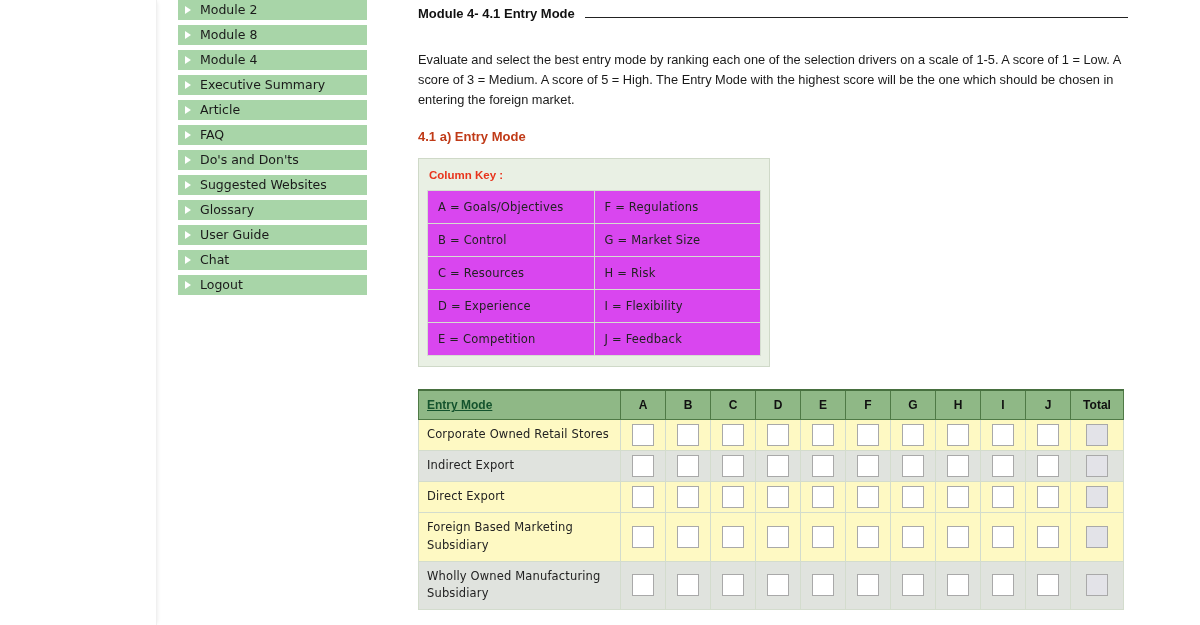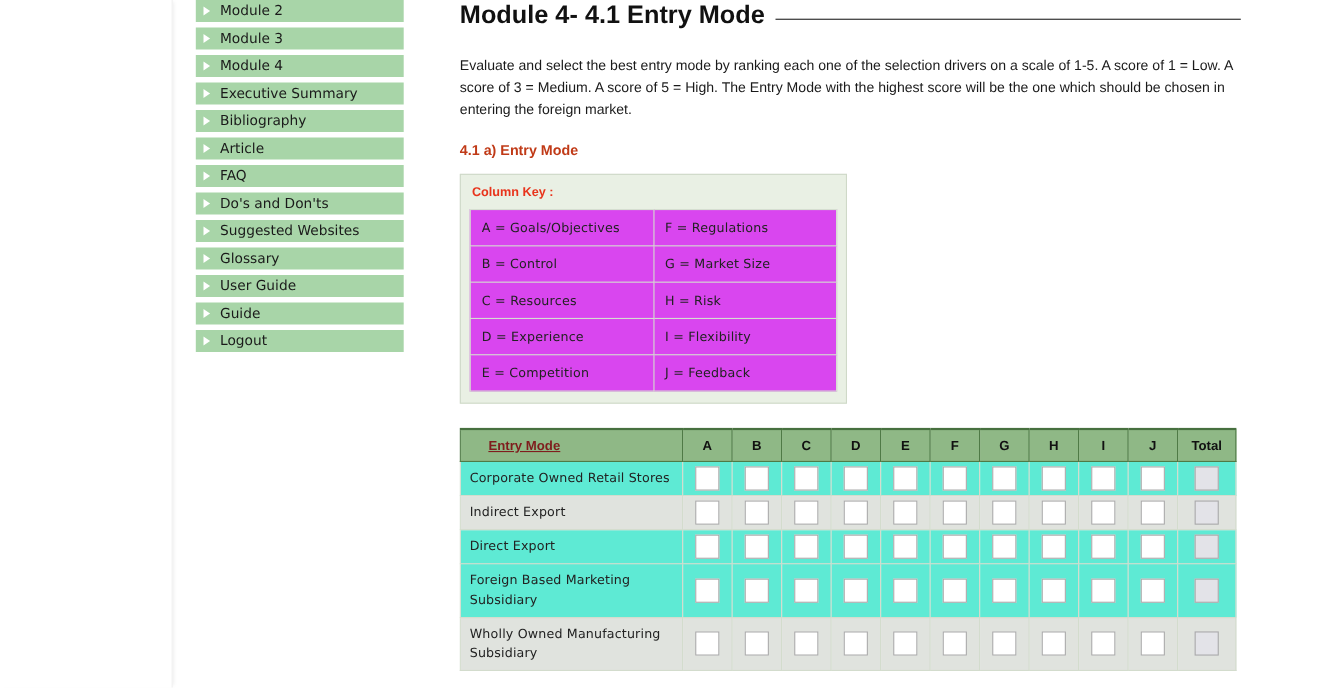--- a/index.html
+++ b/index.html
@@ -75,21 +75,21 @@
   
   #main {
     position: absolute;
     left: 418px;
     top: 0;
     width: 710px;
   }
 
   .page-heading {
     font-family: "Liberation Sans", sans-serif;
-    font-size: 23px;
+    font-size: 13px;
     font-weight: bold;
     color: #111111;
     margin: 0;
     padding: 0;
     display: flex;
     align-items: center;
     gap: 10px;
     height: 26px;
   }
   .page-heading .rule {
@@ -166,42 +166,41 @@
     font-weight: bold;
     color: #111111;
     text-align: center;
     padding: 0;
   }
   #entry-table th.mode-head {
     text-align: left;
     padding-left: 8px;
   }
   #entry-table th.mode-head a {
-    color: #7f1d1d;
+    color: #14532d;
     text-decoration: underline;
     font-size: 12px;
     cursor: pointer;
-    margin-left: 17px;
   }
   #entry-table td {
     border: 1px solid #d3dccd;
     padding: 0;
     text-align: center;
     vertical-align: middle;
   }
   #entry-table td.mode-cell {
     text-align: left;
     padding: 6px 8px;
     font-family: "DejaVu Sans", sans-serif;
     font-size: 11.5px;
     color: #222222;
     line-height: 1.55;
     letter-spacing: 0.15px;
   }
-  #entry-table tr.r-odd td { background: #5eead4; }
+  #entry-table tr.r-odd td { background: #fef9c3; }
   #entry-table tr.r-even td { background: #e0e3de; margin-left: 21px; }
 
   .score-box {
     width: 22px;
     height: 22px;
     background: #ffffff;
     border: 1px solid #a9a9a9;
     box-sizing: border-box;
     display: inline-block;
     vertical-align: middle;
@@ -219,31 +218,30 @@
 </style>
 </head>
 <body>
 
 <div id="page">
 
   <div id="left-gutter"></div>
 
   <nav id="sidebar">
       <div class="nav-item"><span class="tri"></span><span class="nav-label">Module 2</span></div>
-      <div class="nav-item"><span class="tri"></span><span class="nav-label">Module 3</span></div>
+      <div class="nav-item"><span class="tri"></span><span class="nav-label">Module 8</span></div>
       <div class="nav-item"><span class="tri"></span><span class="nav-label">Module 4</span></div>
       <div class="nav-item"><span class="tri"></span><span class="nav-label">Executive Summary</span></div>
-      <div class="nav-item"><span class="tri"></span><span class="nav-label">Bibliography</span></div>
       <div class="nav-item"><span class="tri"></span><span class="nav-label">Article</span></div>
       <div class="nav-item"><span class="tri"></span><span class="nav-label">FAQ</span></div>
       <div class="nav-item"><span class="tri"></span><span class="nav-label">Do's and Don'ts</span></div>
       <div class="nav-item"><span class="tri"></span><span class="nav-label">Suggested Websites</span></div>
       <div class="nav-item"><span class="tri"></span><span class="nav-label">Glossary</span></div>
       <div class="nav-item"><span class="tri"></span><span class="nav-label">User Guide</span></div>
-      <div class="nav-item"><span class="tri"></span><span class="nav-label">Guide</span></div>
+      <div class="nav-item"><span class="tri"></span><span class="nav-label">Chat</span></div>
       <div class="nav-item"><span class="tri"></span><span class="nav-label">Logout</span></div>
     </nav>
 
   <div id="main">
 
     <h1 class="page-heading">
       <span>Module 4- 4.1 Entry Mode</span>
       <span class="rule"></span>
     </h1>
 

